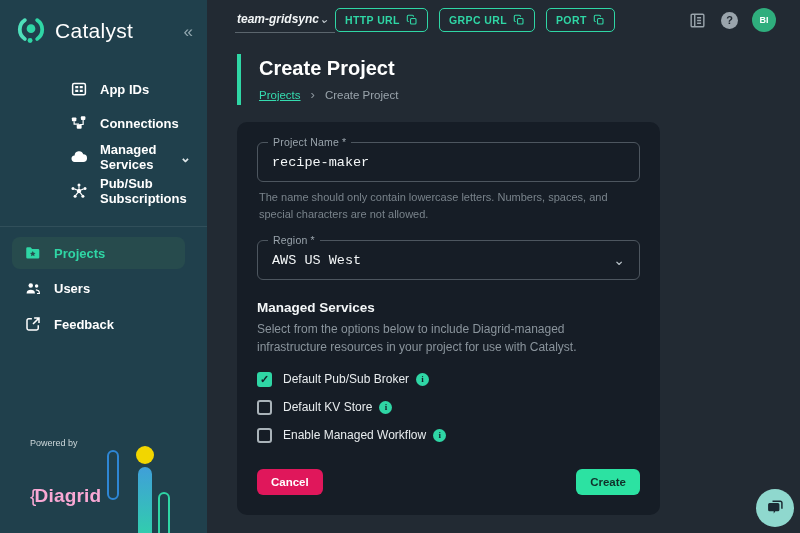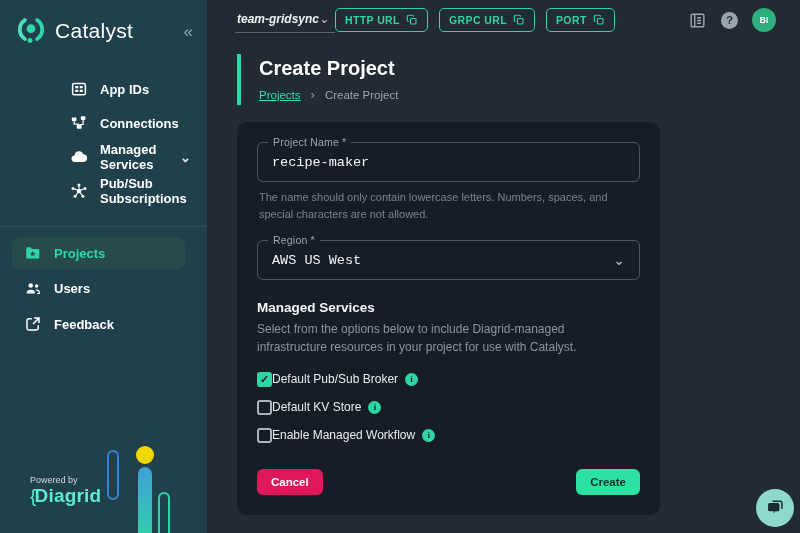--- a/index.html
+++ b/index.html
@@ -37,21 +37,21 @@
   .nav-item.active .nicon { color:#2fd6a5; }
   .nav2 .nav-item { margin-bottom:2px; }
   
   .deco { position:absolute; }
   .pill-blue    { left:107px; top:450px; width:12px; height:50px; border:2.5px solid #2e86d4; border-radius:7px; }
   .dot-yellow   { left:136px; top:446px; width:18px; height:18px; background:#f2d600; border-radius:50%; }
   .pill-grad    { left:138px; top:467px; width:14px; height:80px; border-radius:7px; background:linear-gradient(#3f9fd9,#2fd6a5); }
   .pill-teal    { left:158px; top:492px; width:12px; height:55px; border:2.5px solid #2fd6a5; border-radius:7px; }
   .powered { position:absolute; left:30px; bottom:26px; }
   .powered-label { font-size:9px; color:#cdd7da; }
-  .powered-brand { font-size:19px; font-weight:700; color:#5eead4; letter-spacing:0.2px; }
+  .powered-brand { font-size:19px; font-weight:700; color:#f9a8d4; letter-spacing:0.2px;margin-top:37px; }
   .powered-brand .brace { font-weight:400; margin-right:-2px; }
   
   .main { position:absolute; left:207px; right:0; top:0; bottom:0; }
   .topbar { display:flex; align-items:center; height:40px; padding:0 24px 0 28px; }
   .org-select { display:flex; align-items:center; gap:0; border-bottom:1px solid #5b656d; padding:4px 2px 6px 2px; min-width:100px; cursor:pointer;font-style:italic; }
   .org-select .org-name { font-size:12px; font-weight:700; color:#f2f5f6; }
   .org-select .chev { color:#c3cbd0; font-size:12px; }
   .url-buttons { display:flex; gap:11px; }
   .url-btn {
     display:flex; align-items:center; gap:6px;
@@ -92,21 +92,21 @@
   .region-field { margin-top:18px; cursor:pointer; }
   .section-title { margin-top:20px; font-size:13.5px; font-weight:700; color:#f4f7f8; }
   .section-desc { margin-top:5px; font-size:12px; line-height:1.5; color:#8a949c; max-width:380px; }
   .options { margin-top:11px; }
   .opt-row { display:flex; align-items:center; height:24px; margin-bottom:4px; cursor:pointer; }
   .cbox {
     width:15px; height:15px; border-radius:3px; border:2px solid #aab3b9; flex:0 0 15px;
     display:flex; align-items:center; justify-content:center;
   }
   .cbox.checked { background:#2fd6a5; border-color:#2fd6a5; color:#13212a; font-size:11px; font-weight:700; line-height:1; }
-  .opt-label { font-size:12px; color:#e8ecee; }
+  .opt-label { margin-left:11px; font-size:12px; color:#e8ecee; }
   .info-ic {
     margin-left:7px; width:13px; height:13px; border-radius:50%; background:#2fd6a5; color:#13212a;
     font-size:9px; font-weight:700; font-family:"Liberation Serif", serif;
     display:flex; align-items:center; justify-content:center; cursor:pointer;
   }
   .btn-row { display:flex; justify-content:space-between; align-items:center; margin-top:22px; }
   .btn { border:none; border-radius:6px; padding:7px 14px; font-size:11.5px; font-weight:700; font-family:inherit; cursor:pointer; }
   .btn-cancel { background:#e0175b; color:#ffffff; }
   .btn-create { background:#2ce2a2; color:#11302a; }
   

